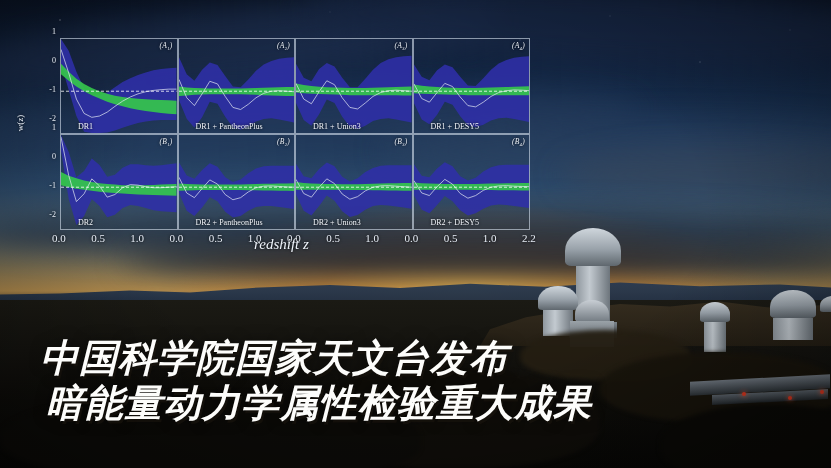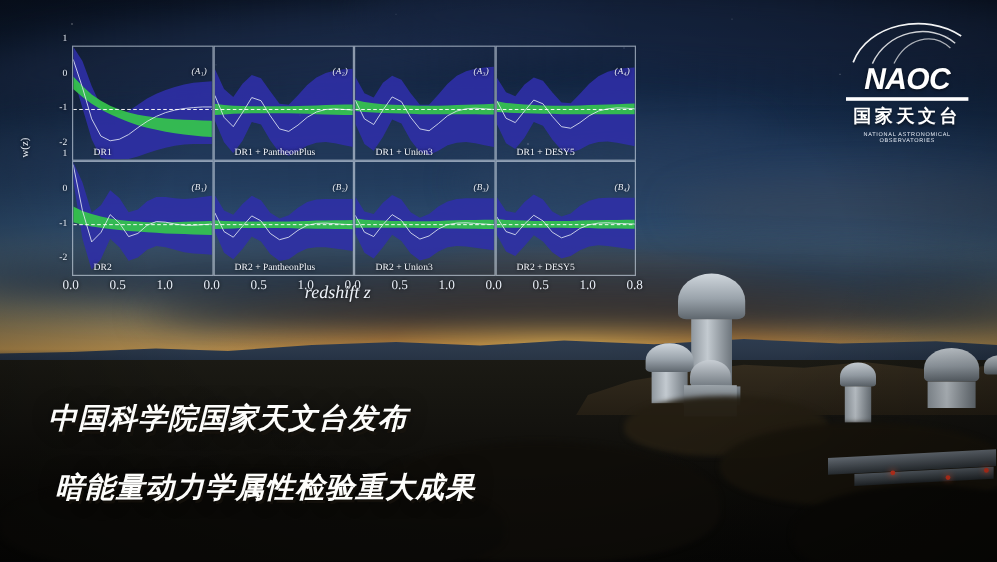--- a/index.html
+++ b/index.html
@@ -91,21 +91,21 @@
 
   .vignette{position:absolute;left:0;top:0;width:831px;height:468px;pointer-events:none;
     background:radial-gradient(ellipse 640px 380px at 50% 45%, rgba(0,0,0,0) 45%, rgba(0,0,0,.45) 100%);}
 
   
   #figure{position:absolute;left:22px;top:22px;width:512px;height:228px;}
   .fig-grid{position:absolute;left:38px;top:16px;width:470px;height:192px;
             display:grid;grid-template-columns:repeat(4,1fr);grid-template-rows:repeat(2,1fr);}
   .panel{position:relative;border:1px solid rgba(212,222,235,.62);overflow:hidden;}
   .panel svg{position:absolute;left:0;top:0;width:100%;height:100%;}
-  .plabel{position:absolute;right:4px;top:16px;font-family:"Liberation Serif",serif;
+  .plabel{position:absolute;right:4px;top:2px;font-family:"Liberation Serif",serif;
           font-size:7.5px;font-style:italic;color:#eef2f8;letter-spacing:.2px;
           text-shadow:0 0 3px rgba(0,0,0,.9);}
   .pname{position:absolute;left:17px;bottom:2px;font-family:"Liberation Serif",serif;
          font-size:8px;color:#f2f5fa;text-shadow:0 0 3px rgba(0,0,0,.95);white-space:nowrap;}
 
   .ytick{position:absolute;right:0;font-family:"Liberation Serif",serif;font-size:8px;
          color:#e7edf6;text-shadow:0 0 3px rgba(0,0,0,.9);}
   .ylab{position:absolute;left:-2px;top:96px;font-family:"Liberation Serif",serif;
         font-size:9px;color:#eaf0f8;transform:rotate(-90deg) translate(-50%,0);
         transform-origin:left center;text-shadow:0 0 3px rgba(0,0,0,.9);}
@@ -122,23 +122,23 @@
         text-shadow:0 1px 3px rgba(0,0,0,.6);}
   .naoc-rule{width:102px;height:3px;background:#fff;margin:2px auto 0;}
   .logo-cn{font-family:"Liberation Serif",serif;font-weight:bold;font-size:15px;
            color:#fff;letter-spacing:3px;margin-top:4px;text-shadow:0 1px 3px rgba(0,0,0,.6);}
   .logo-en{font-family:"Liberation Sans",sans-serif;font-size:4.6px;color:#e6ecf5;
            letter-spacing:.6px;margin-top:2px;}
 
   
   #headline{position:absolute;left:40px;top:336px;}
   .hl{font-family:"Liberation Sans",sans-serif;font-weight:bold;font-style:italic;
-      font-size:24px;line-height:1.18;color:#fdfdfb;letter-spacing:1px;
+      font-size:38px;line-height:1.18;color:#fdfdfb;letter-spacing:1px;
       text-shadow:2px 3px 0 rgba(28,22,14,.55), 0 0 14px rgba(0,0,0,.55);}
-  .hl2{padding-left:6px;margin-top:29px;}
+  .hl2{padding-left:6px;}
 </style>
 </head>
 <body>
 
 <div id="stage">
 
   <div class="bg-sky"></div>
   <div class="stars"></div>
   <div class="cloudband c1"></div>
   <div class="cloudband c2"></div>
@@ -294,37 +294,24 @@
         <span class="xtick" style="left: 108.333px; top: 210px;">1.0</span>
         <span class="xtick" style="left: 147.5px; top: 210px;">0.0</span>
         <span class="xtick" style="left: 186.667px; top: 210px;">0.5</span>
         <span class="xtick" style="left: 225.833px; top: 210px;">1.0</span>
         <span class="xtick" style="left: 265px; top: 210px;">0.0</span>
         <span class="xtick" style="left: 304.167px; top: 210px;">0.5</span>
         <span class="xtick" style="left: 343.333px; top: 210px;">1.0</span>
         <span class="xtick" style="left: 382.5px; top: 210px;">0.0</span>
         <span class="xtick" style="left: 421.667px; top: 210px;">0.5</span>
         <span class="xtick" style="left: 460.833px; top: 210px;">1.0</span>
-        <span class="xtick" style="left: 500px; top: 210px;">0.8</span>
+        <span class="xtick" style="left: 500px; top: 210px;">2.2</span>
       </div>
     <span class="xlab" style="left:232px;top:214px">redshift z</span>
   </div>
 
-  <div id="logo">
-    <div class="logo-arcs">
-      <svg width="118" height="40" viewBox="0 0 118 40">
-        <path d="M14 38 C 26 6, 74 -4, 104 16" stroke="#fff" stroke-width="1.4" fill="none" opacity=".95"></path>
-        <path d="M30 39 C 42 12, 78 4, 99 22" stroke="#fff" stroke-width="1.2" fill="none" opacity=".8"></path>
-        <path d="M48 39 C 58 18, 80 12, 95 26" stroke="#fff" stroke-width="1" fill="none" opacity=".65"></path>
-      </svg>
-    </div>
-    <div class="naoc">NAOC</div>
-    <div class="naoc-rule"></div>
-    <div class="logo-cn">国家天文台</div>
-    <div class="logo-en">NATIONAL ASTRONOMICAL OBSERVATORIES</div>
-  </div>
 
   <div id="headline">
     <div class="hl">中国科学院国家天文台发布</div>
     <div class="hl hl2">暗能量动力学属性检验重大成果</div>
   </div>
 
 </div>
 
 </body></html>

